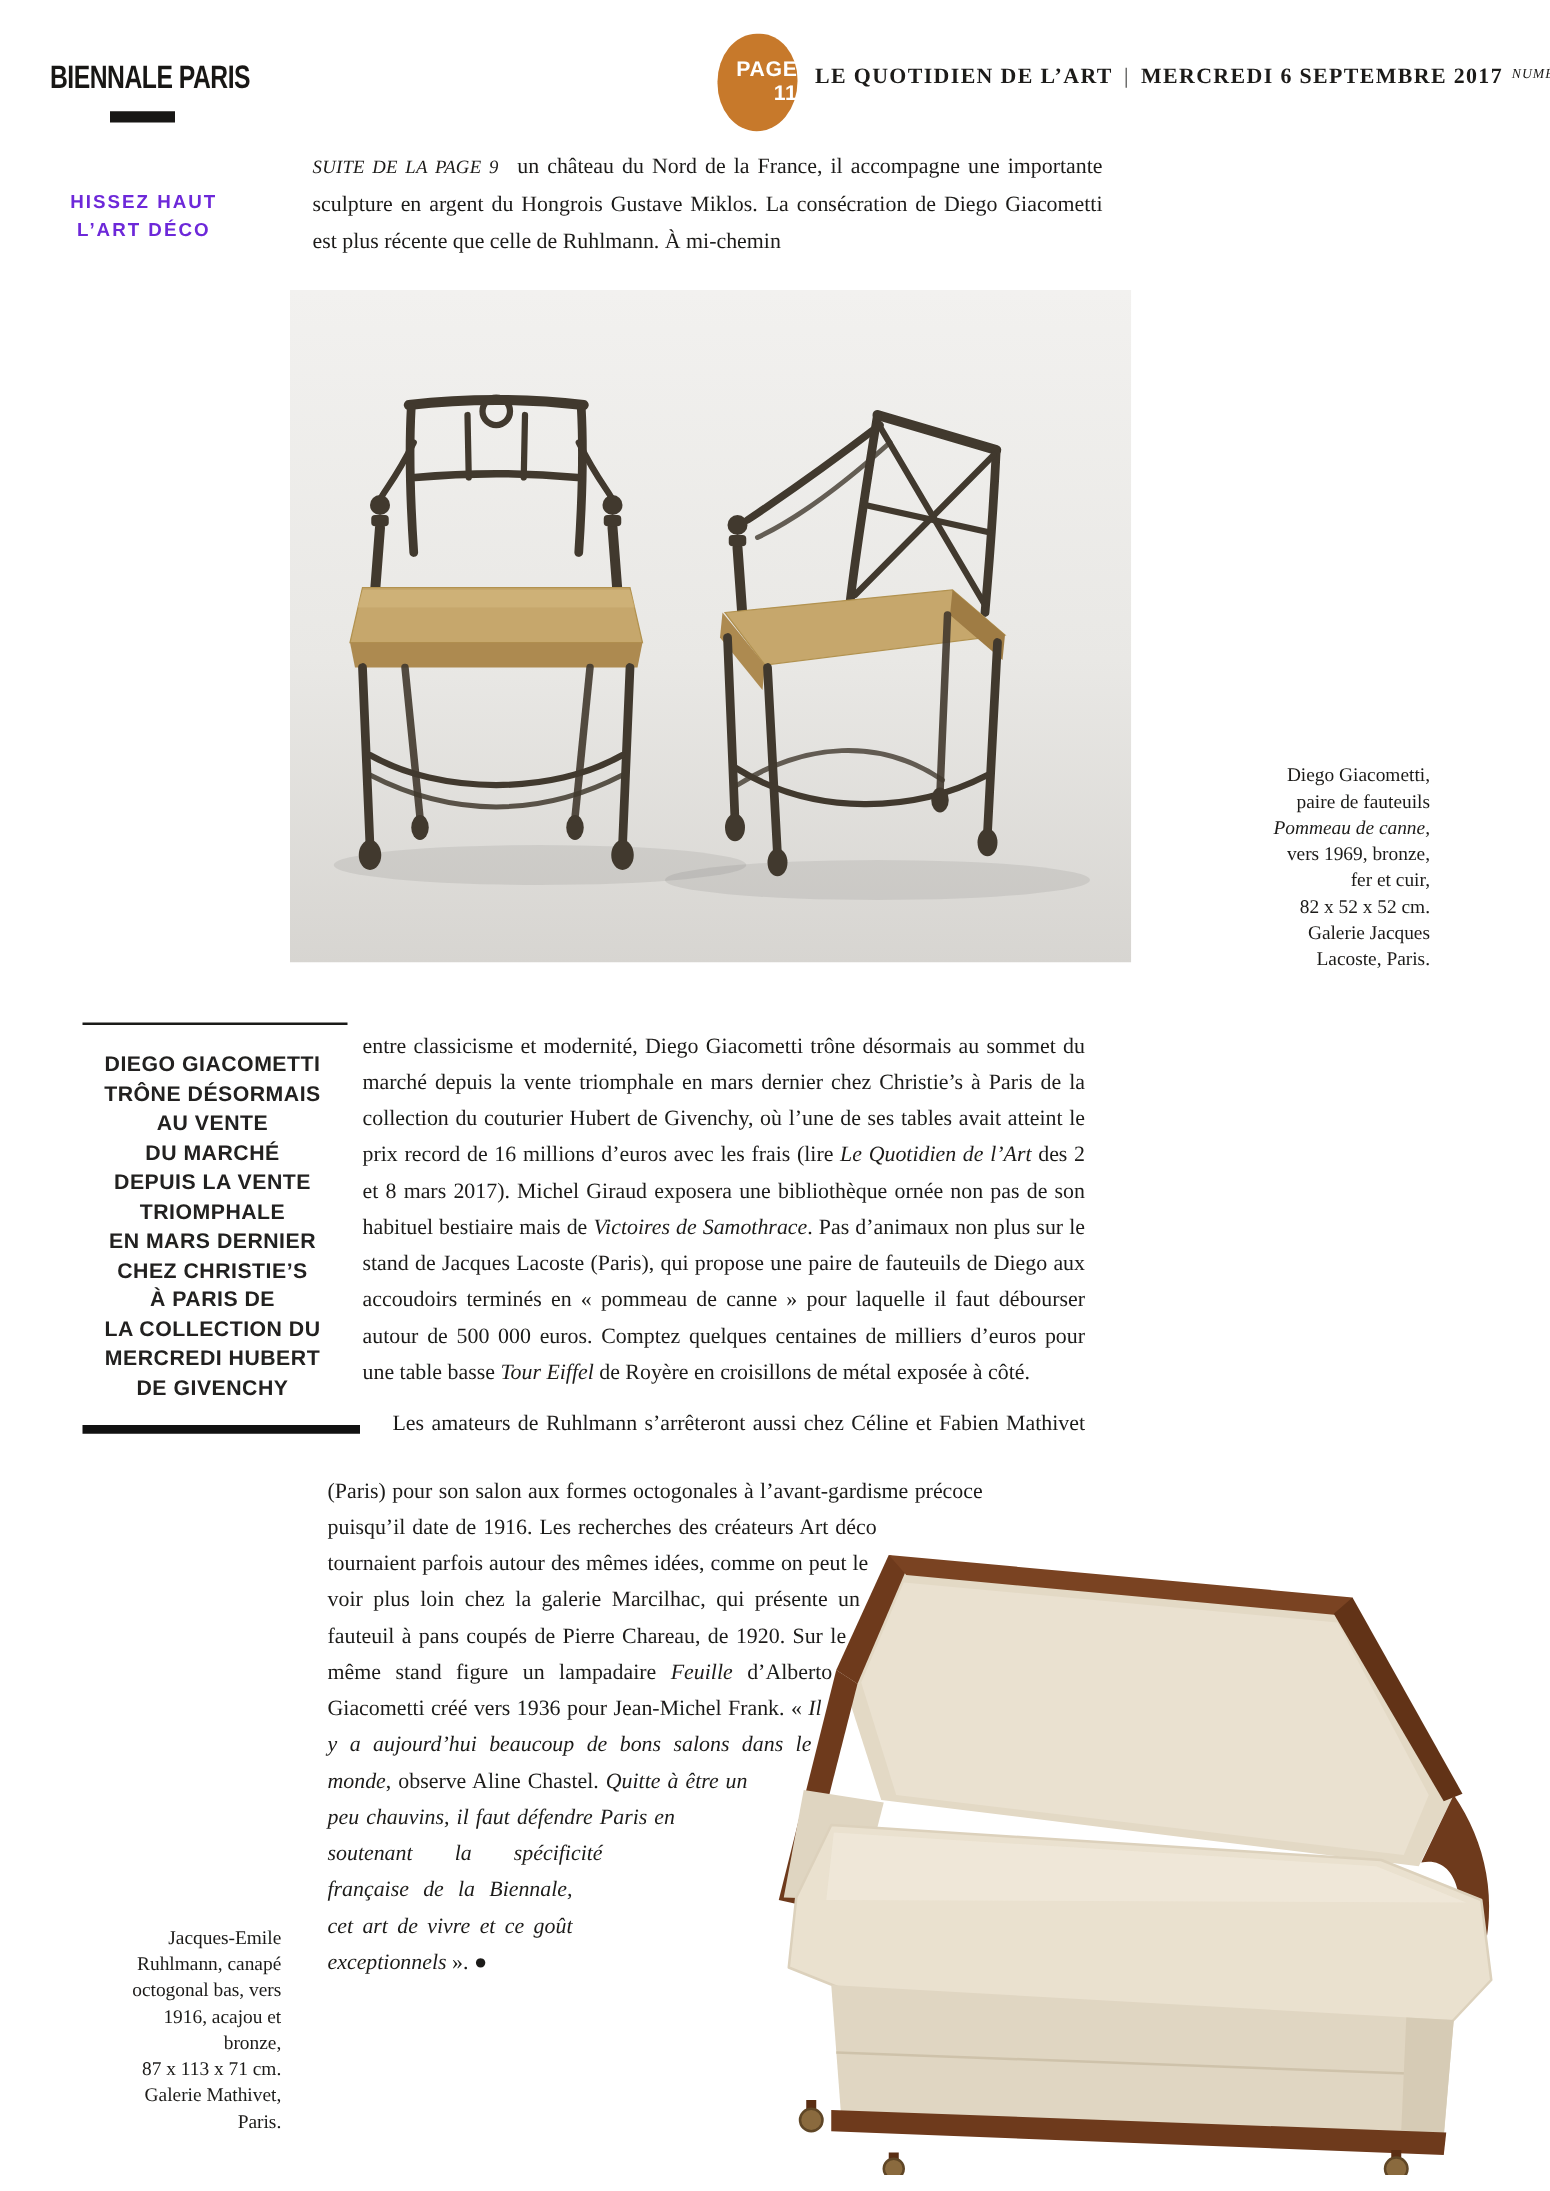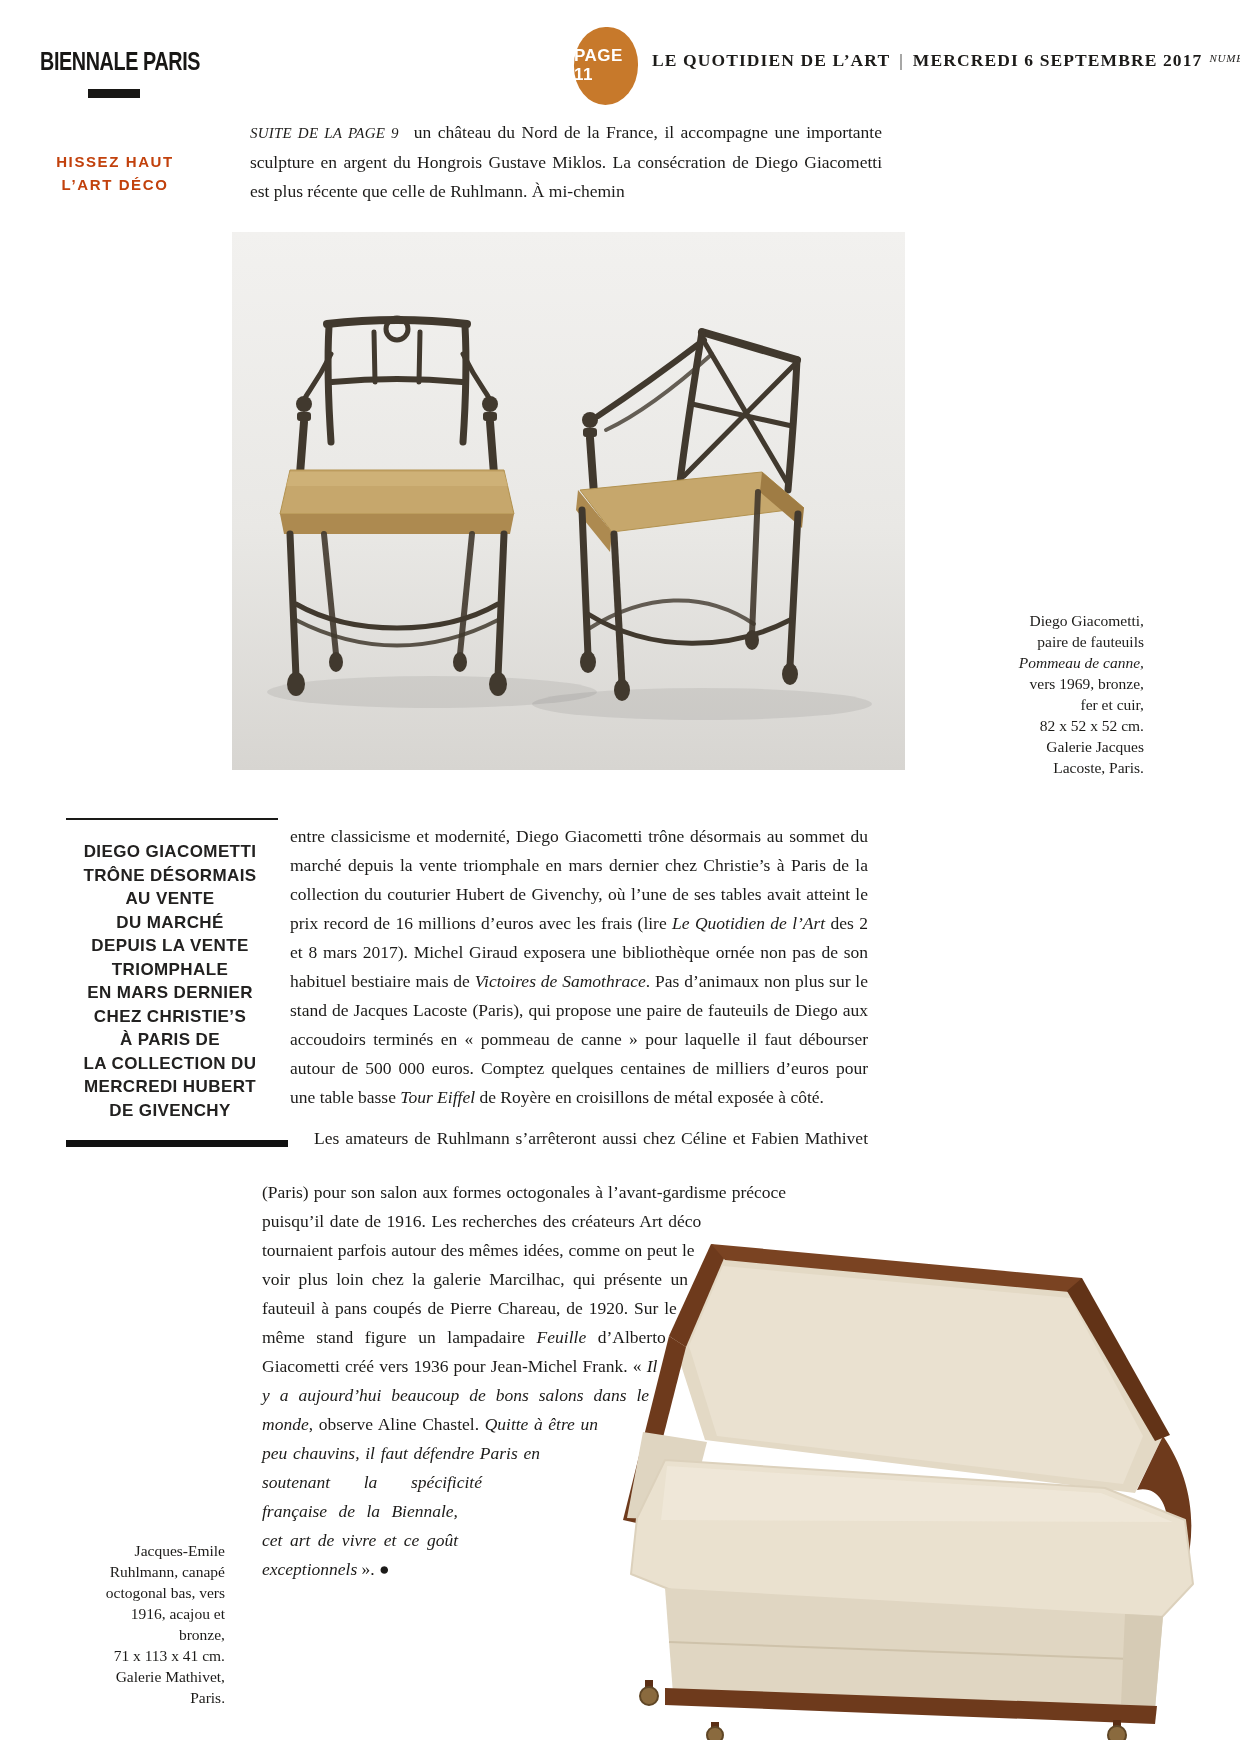--- a/index.html
+++ b/index.html
@@ -12,34 +12,34 @@
     position:absolute;left:40px;top:46px;
     font-family:"Liberation Sans", sans-serif;font-weight:800;font-size:26px;
     letter-spacing:-0.5px;transform:scaleX(0.76);transform-origin:left top;
     white-space:nowrap;color:#181715;
   }
   .brand-bar{position:absolute;left:88px;top:89px;width:52px;height:9px;background:#181715;}
   .badge{
     position:absolute;left:574px;top:27px;width:64px;height:78px;
     background:#C7792B;border-radius:50% 48% 52% 50%;
     color:#fff;font-family:"Liberation Sans", sans-serif;font-weight:700;
-    display:flex;flex-direction:column;justify-content:center;text-align:left;
+    display:flex;flex-direction:column;justify-content:center;text-align:right;
     font-size:17px;line-height:1.1;letter-spacing:0.5px;
   }
   .masthead{
     position:absolute;left:652px;top:50px;font-size:17.5px;font-weight:600;
     letter-spacing:1.1px;white-space:nowrap;color:#1c1b19;
   }
   .masthead .sep{margin:0 9px;font-weight:400;color:#3a3a38;}
   .masthead .issue{font-size:11px;font-style:italic;font-weight:400;letter-spacing:0.8px;margin-left:7px;vertical-align:4px;}
   
   .kicker{
     position:absolute;left:36px;top:150px;width:158px;text-align:center;
     font-family:"Liberation Sans", sans-serif;font-size:15px;font-weight:600;
-    letter-spacing:1.6px;color:#c2410c;line-height:1.55;
+    letter-spacing:1.6px;color:#6d28d9;line-height:1.55;
   }
   
   .intro{position:absolute;left:250px;top:118px;width:632px;font-size:17.5px;line-height:29px;text-align:justify;margin:0;}
   .intro .leadin{font-style:italic;font-size:15px;letter-spacing:0.2px;margin-right:15px;}
   
   .figure-chairs{position:absolute;left:232px;top:232px;width:673px;height:538px;}
   .figure-chairs svg{display:block;}
   .cap{font-size:15.5px;line-height:21px;text-align:right;}
   .cap .i{font-style:italic;}
   .cap-chairs{position:absolute;left:904px;top:610px;width:240px;}
@@ -236,16 +236,16 @@
   <p class="p2"><span>Les amateurs de Ruhlmann s’arrêteront aussi chez Céline et Fabien Mathivet (Paris) pour son salon aux formes octogonales à l’avant-gardisme précoce puisqu’il date de 1916. Les recherches des créateurs Art déco tournaient parfois autour des mêmes idées, comme on peut le voir plus loin chez la galerie Marcilhac, qui présente un fauteuil à pans coupés de Pierre Chareau, de 1920. Sur le même stand figure un lampadaire </span><em>Feuille</em><span> d’Alberto Giacometti créé vers 1936 pour Jean-Michel Frank. « </span><em>Il y a aujourd’hui beaucoup de bons salons dans le monde</em><span>, observe Aline Chastel. </span><em>Quitte à être un peu chauvins, il faut défendre Paris en soutenant la spécificité française de la Biennale, cet art de vivre et ce goût exceptionnels</em><span> ». ●</span></p>
 
 </div>
 
 <div class="cap cap-sofa">
     <div>Jacques-Emile</div>
     <div>Ruhlmann, canapé</div>
     <div>octogonal bas, vers</div>
     <div>1916, acajou et</div>
     <div>bronze,</div>
-    <div>71 x 113 x 41 cm.</div>
+    <div>87 x 113 x 71 cm.</div>
     <div>Galerie Mathivet,</div>
     <div>Paris.</div>
   </div>
 
 </body></html>

